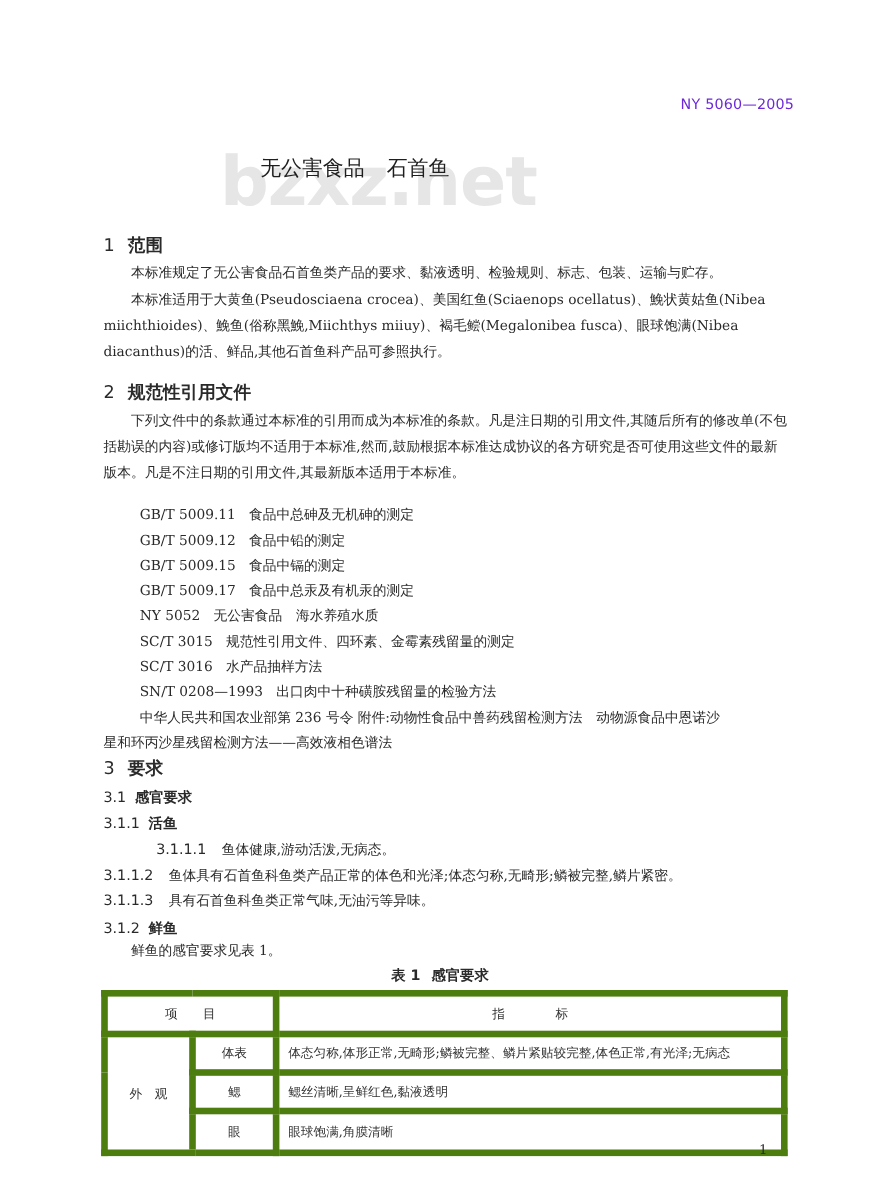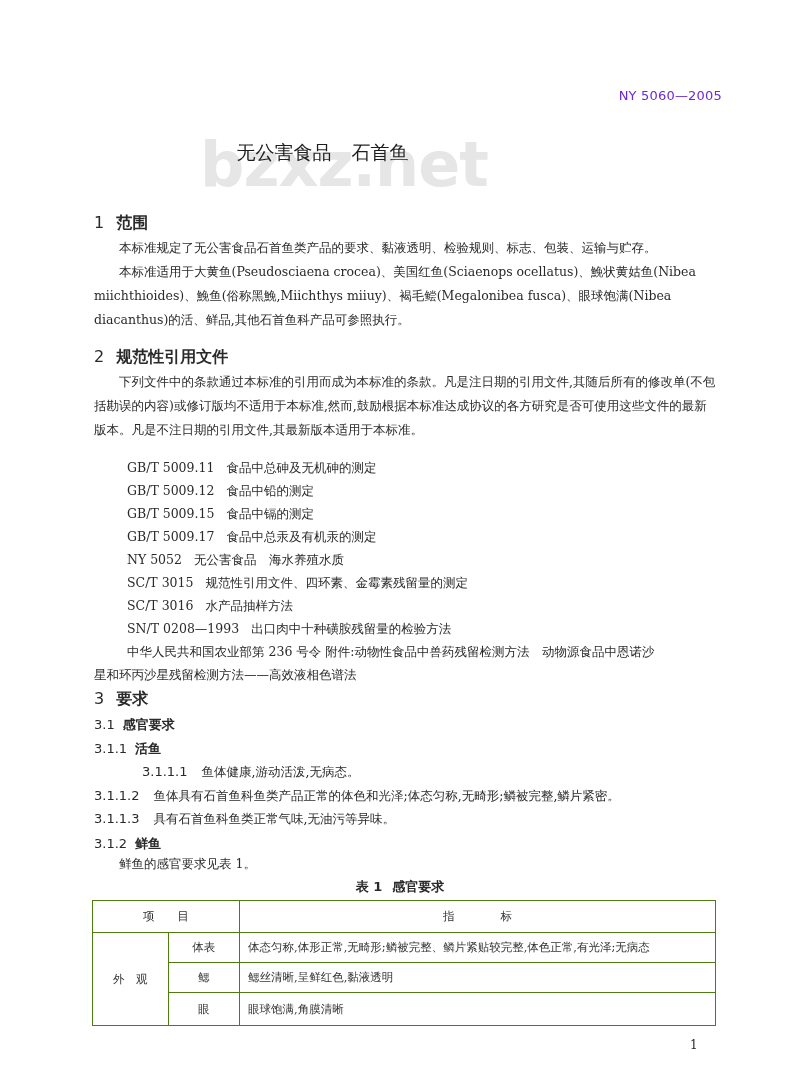--- a/index.html
+++ b/index.html
@@ -23,21 +23,21 @@
   .para { font-size: 12.5px; line-height: 24px; white-space: normal; }
   .line { font-size: 12.5px; }
   .ref-code { display: inline-block; margin-right: 12px; }
   .item-num { font-family: "DejaVu Sans", "Liberation Sans", sans-serif; font-size: 13px; margin-right: 14px; }
   .table-caption { left: 0; width: 800px; text-align: center; top: 878px; font-size: 13px; font-weight: bold; }
   .table-caption .num { margin-right: 10px; text-align: right; }
   table.sens {
     position: absolute; left: 92px; top: 900px; width: 624px; border-collapse: collapse;
     font-size: 11.5px; color: #333;
   }
-  table.sens td { border: 1px solid #4d7c0f; padding: 0 8px; height: 29px; }
+  table.sens td { border: 6px solid #4d7c0f; padding: 0 8px; height: 29px; }
   table.sens td.c { text-align: center; }
   table.sens td.inner-dash { border-right: 1px dashed #999; }
   table.sens tr.head td { height: 31px; }
   .page-num { left: 690px; top: 1038px; font-size: 12px; }
 </style>
 </head>
 <body>
 
 <div class="abs std-code sans">NY 5060—2005</div>
 <div class="abs watermark">bzxz.net</div>

